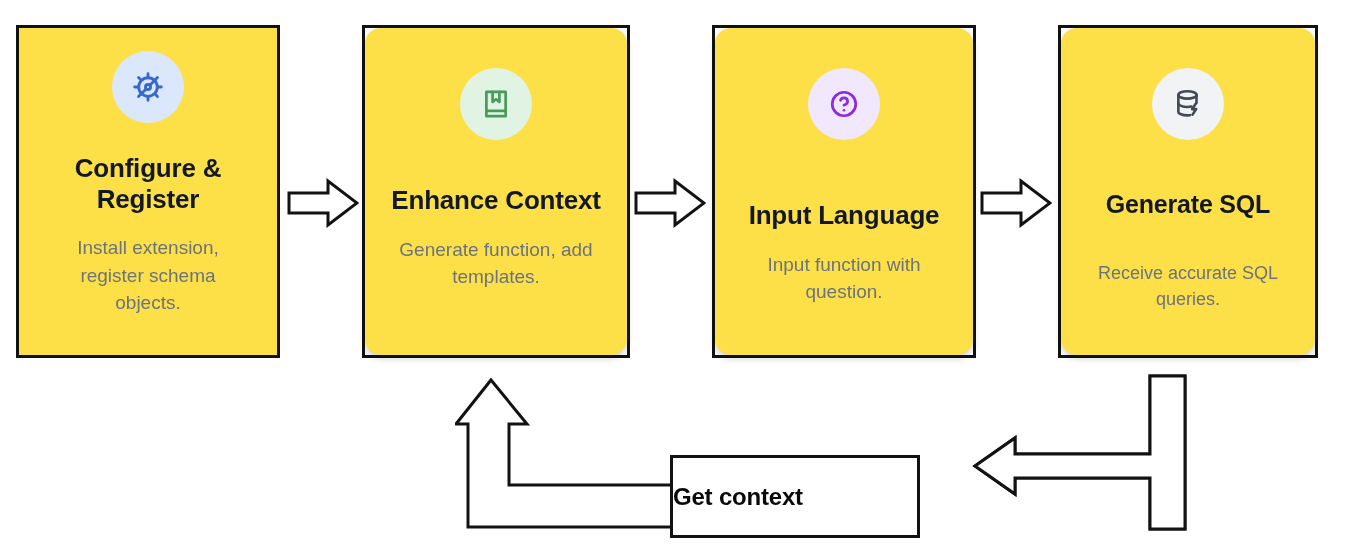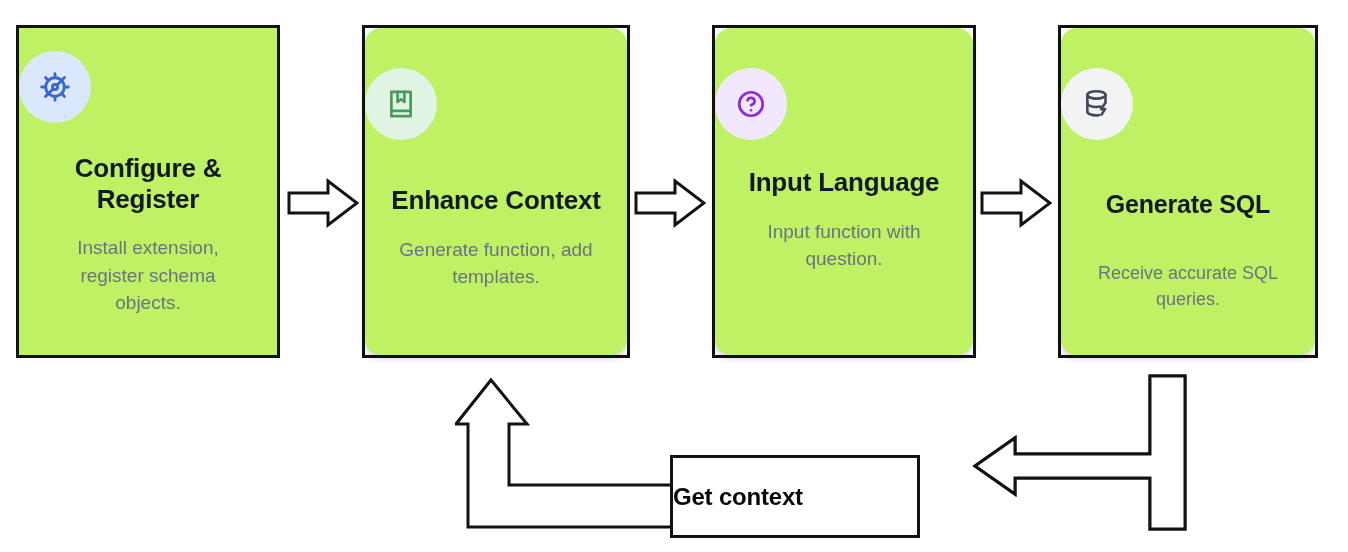--- a/index.html
+++ b/index.html
@@ -30,23 +30,24 @@
     box-sizing: border-box;
     border: 3px solid #121212;
     background: #ffffff;
     display: flex;
     flex-direction: column;
     align-items: center;
   }
   .card-inner {
     position: absolute;
     left: 0; top: 0; right: 0; bottom: 0;
-    background: #bef264;
+    background: #fde047;
     display: flex;
     flex-direction: column;
+    align-items: center;
   }
   .card.rounded .card-inner {
     border-radius: 16px;
     box-shadow: 0 3px 7px rgba(0,0,0,0.20);
   }
 
   #card-1 { left: 16px;   width: 264px; }
   #card-2 { left: 362px;  width: 268px; }
   #card-3 { left: 712px;  width: 264px; }
   #card-4 { left: 1058px; width: 260px; }
@@ -71,21 +72,21 @@
     font-weight: bold;
     color: #131827;
     text-align: center;
     line-height: 1.18;
     letter-spacing: -0.2px;
     padding: 0 14px;
     box-sizing: border-box;
     width: 100%;
   }
   #card-2 .card-title { margin-top: 45px; }
-  #card-3 .card-title { margin-top: 27px; }
+  #card-3 .card-title { margin-top: 60px; }
   #card-4 .card-title { margin-top: 50px; font-size: 25px; }
 
   .card-desc {
     margin-top: 20px;
     font-size: 19px;
     color: #6b7380;
     text-align: center;
     line-height: 1.45;
     padding: 0 32px;
     box-sizing: border-box;

